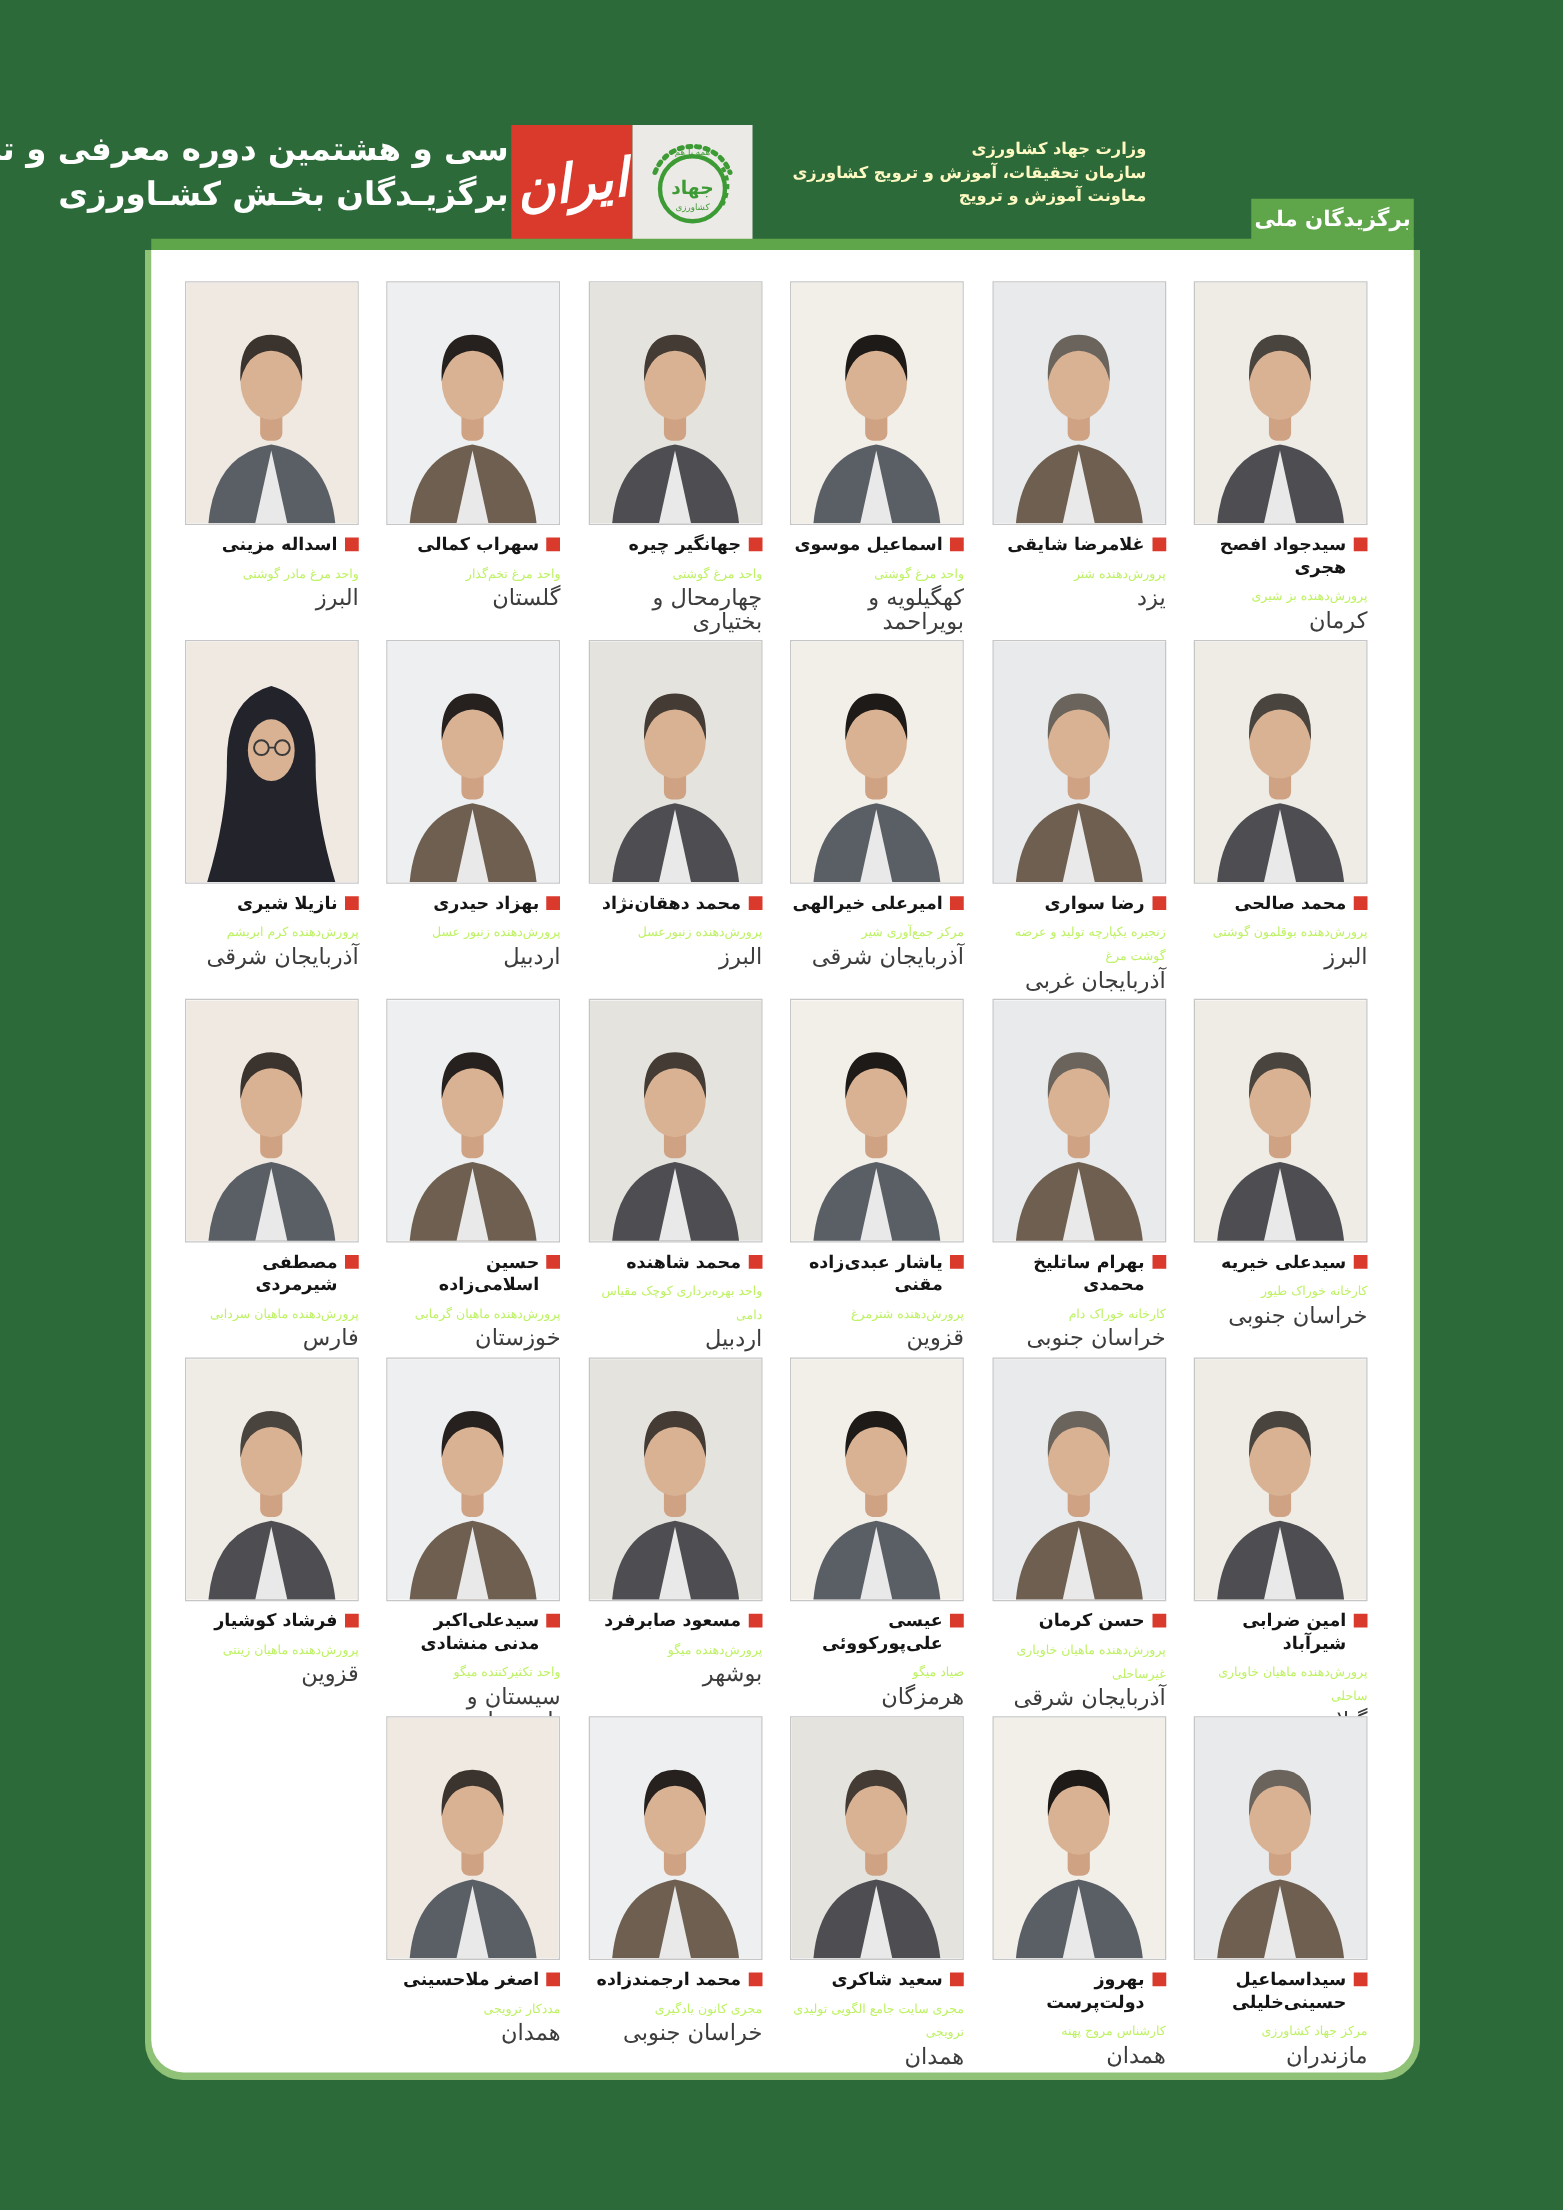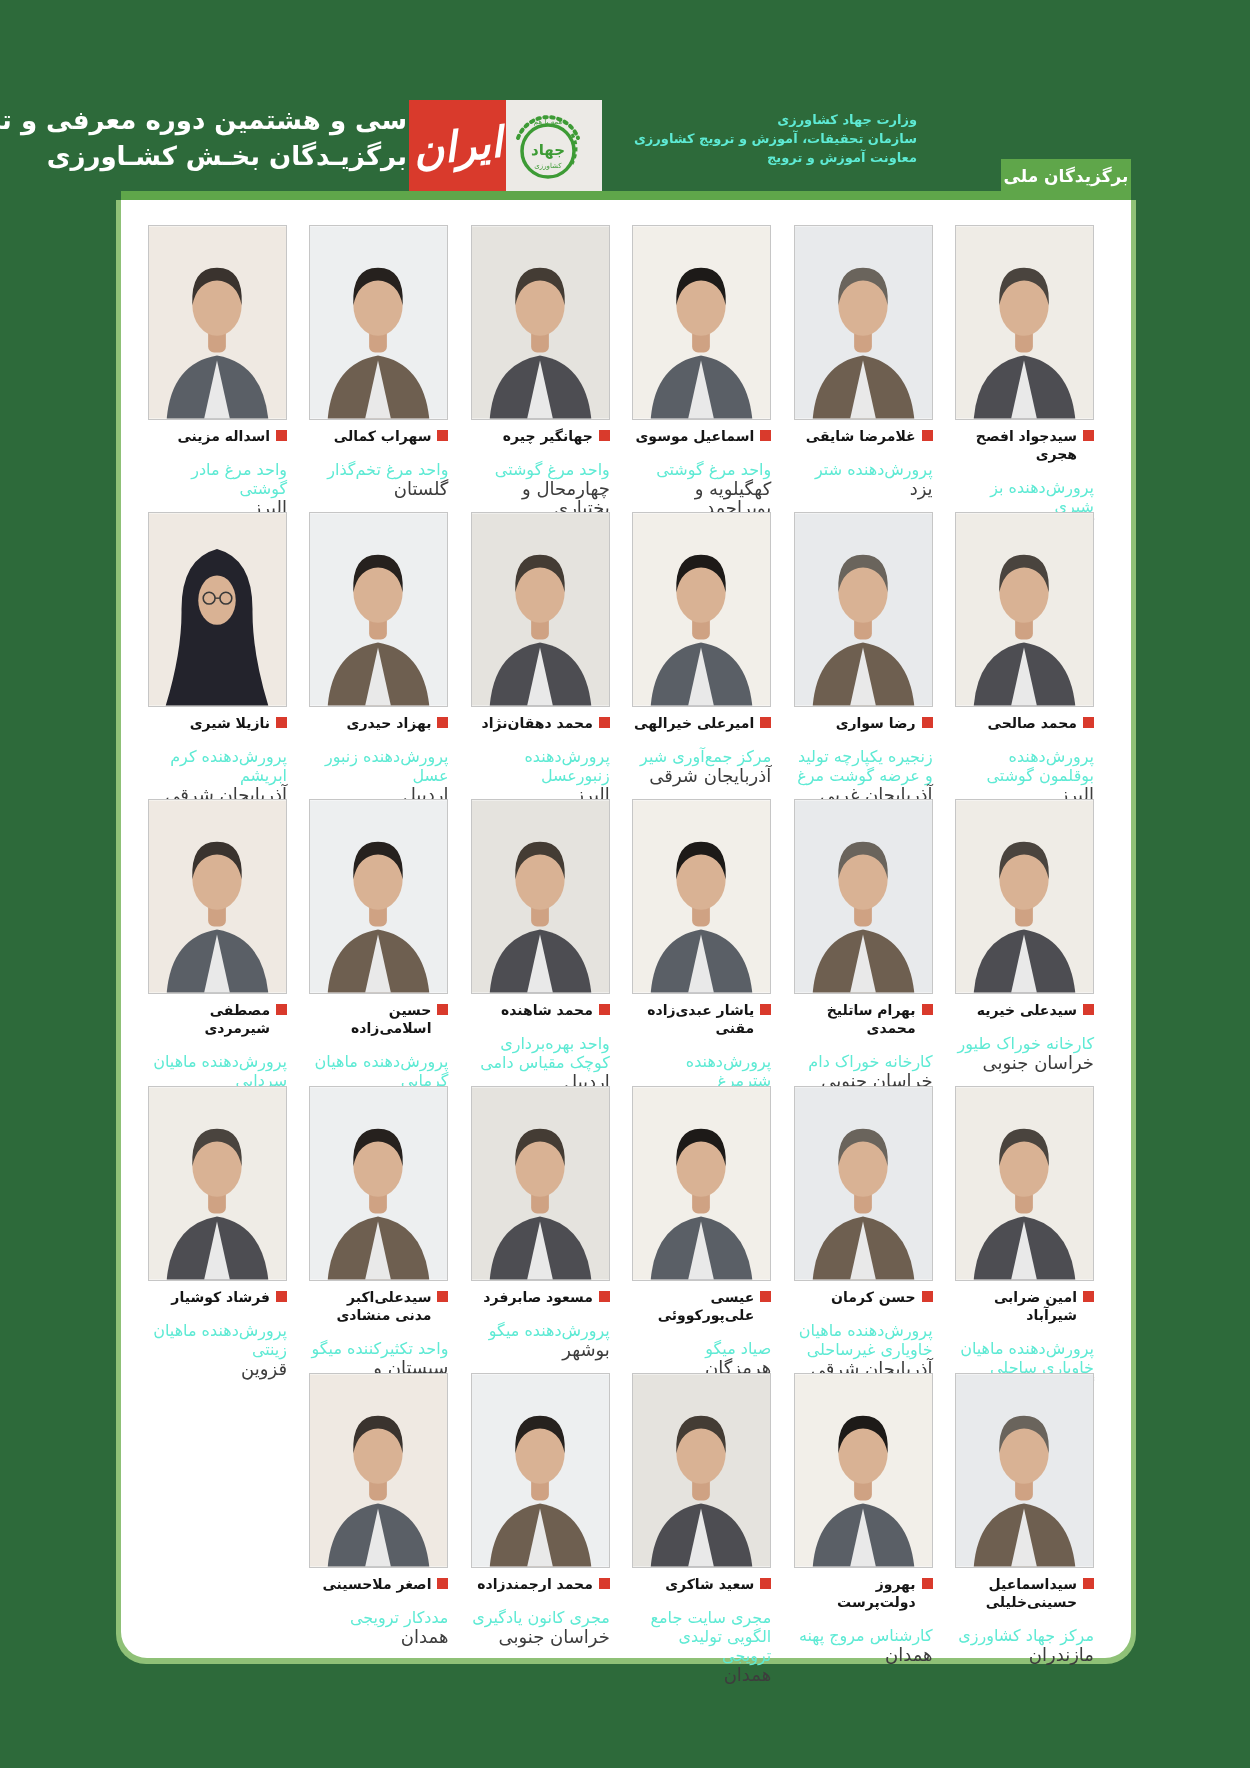--- a/index.html
+++ b/index.html
@@ -7,22 +7,22 @@
         overflow:hidden;font-family:"DejaVu Sans",sans-serif;}
 
   
   .title{position:absolute;top:102px;right:843px;text-align:right;direction:rtl;
          color:#fff;font-weight:bold;font-size:26px;line-height:36px;white-space:nowrap;}
   .iran-box{position:absolute;left:409px;top:100px;width:97px;height:92px;
             background:var(--red,#d93a2c);display:flex;align-items:center;justify-content:center;}
   .iran-box span{color:#fff;font-size:42px;font-weight:bold;font-style:italic;
                  transform:rotate(-6deg);direction:rtl;}
   .jahad-box{position:absolute;left:506px;top:100px;width:96px;height:92px;
-             background:#eceae6;display:flex;align-items:center;}
-  .org{position:absolute;right:333px;top:110px;text-align:right;direction:rtl;color:#5eead4;
+             background:#eceae6;display:flex;align-items:center;justify-content:center;}
+  .org{position:absolute;right:333px;top:110px;text-align:right;direction:rtl;color:#fef9c3;
        font-size:13px;font-weight:bold;line-height:19px;}
   .tab{position:absolute;left:1001px;top:159px;width:130px;height:33px;
        background:var(--accent,#5fa64a);color:#fff;font-weight:bold;font-size:17px;
        display:flex;align-items:center;justify-content:center;direction:rtl;}
   .bar{position:absolute;left:121px;top:191px;width:1010px;height:10px;
        background:var(--accent,#5fa64a);}
 
   
   .panel-edge{position:absolute;left:116px;top:200px;width:1020px;height:1464px;
               background:#8fc177;border-radius:0 0 30px 30px;}
@@ -35,21 +35,21 @@
         grid-template-columns:repeat(6,139px);justify-content:space-between;
         grid-auto-rows:287px;}
   .cell{width:139px;}
   .photo{width:139px;height:195px;box-sizing:border-box;border:1px solid #c6c6c6;
          background:#fff;overflow:hidden;}
   .photo svg{display:block;width:100%;height:100%;}
   .caption{margin-top:7px;direction:rtl;text-align:right;}
   .name{display:flex;align-items:flex-start;gap:6px;direction:rtl;
         font-size:14px;font-weight:bold;color:#151515;line-height:18px;}
   .bullet{flex:0 0 auto;width:11px;height:11px;margin-top:3px;background:var(--red,#d93a2c);}
-  .role{margin-top:15px;font-size:16px;color:#5eead4;line-height:19px;}
+  .role{margin-top:5px;font-size:10px;color:#bef264;line-height:19px;}
   .prov{font-size:18px;color:#3d3d3d;line-height:19px;}
 
   .emblem-text{fill:#3d9b35;font-family:"DejaVu Sans",sans-serif;}
 </style>
 </head>
 <body>
 
 <div class="page" style="--bg: #2d6a3a; --accent: #5fa64a; --red: #d93a2c;">
 
   <div class="title">

